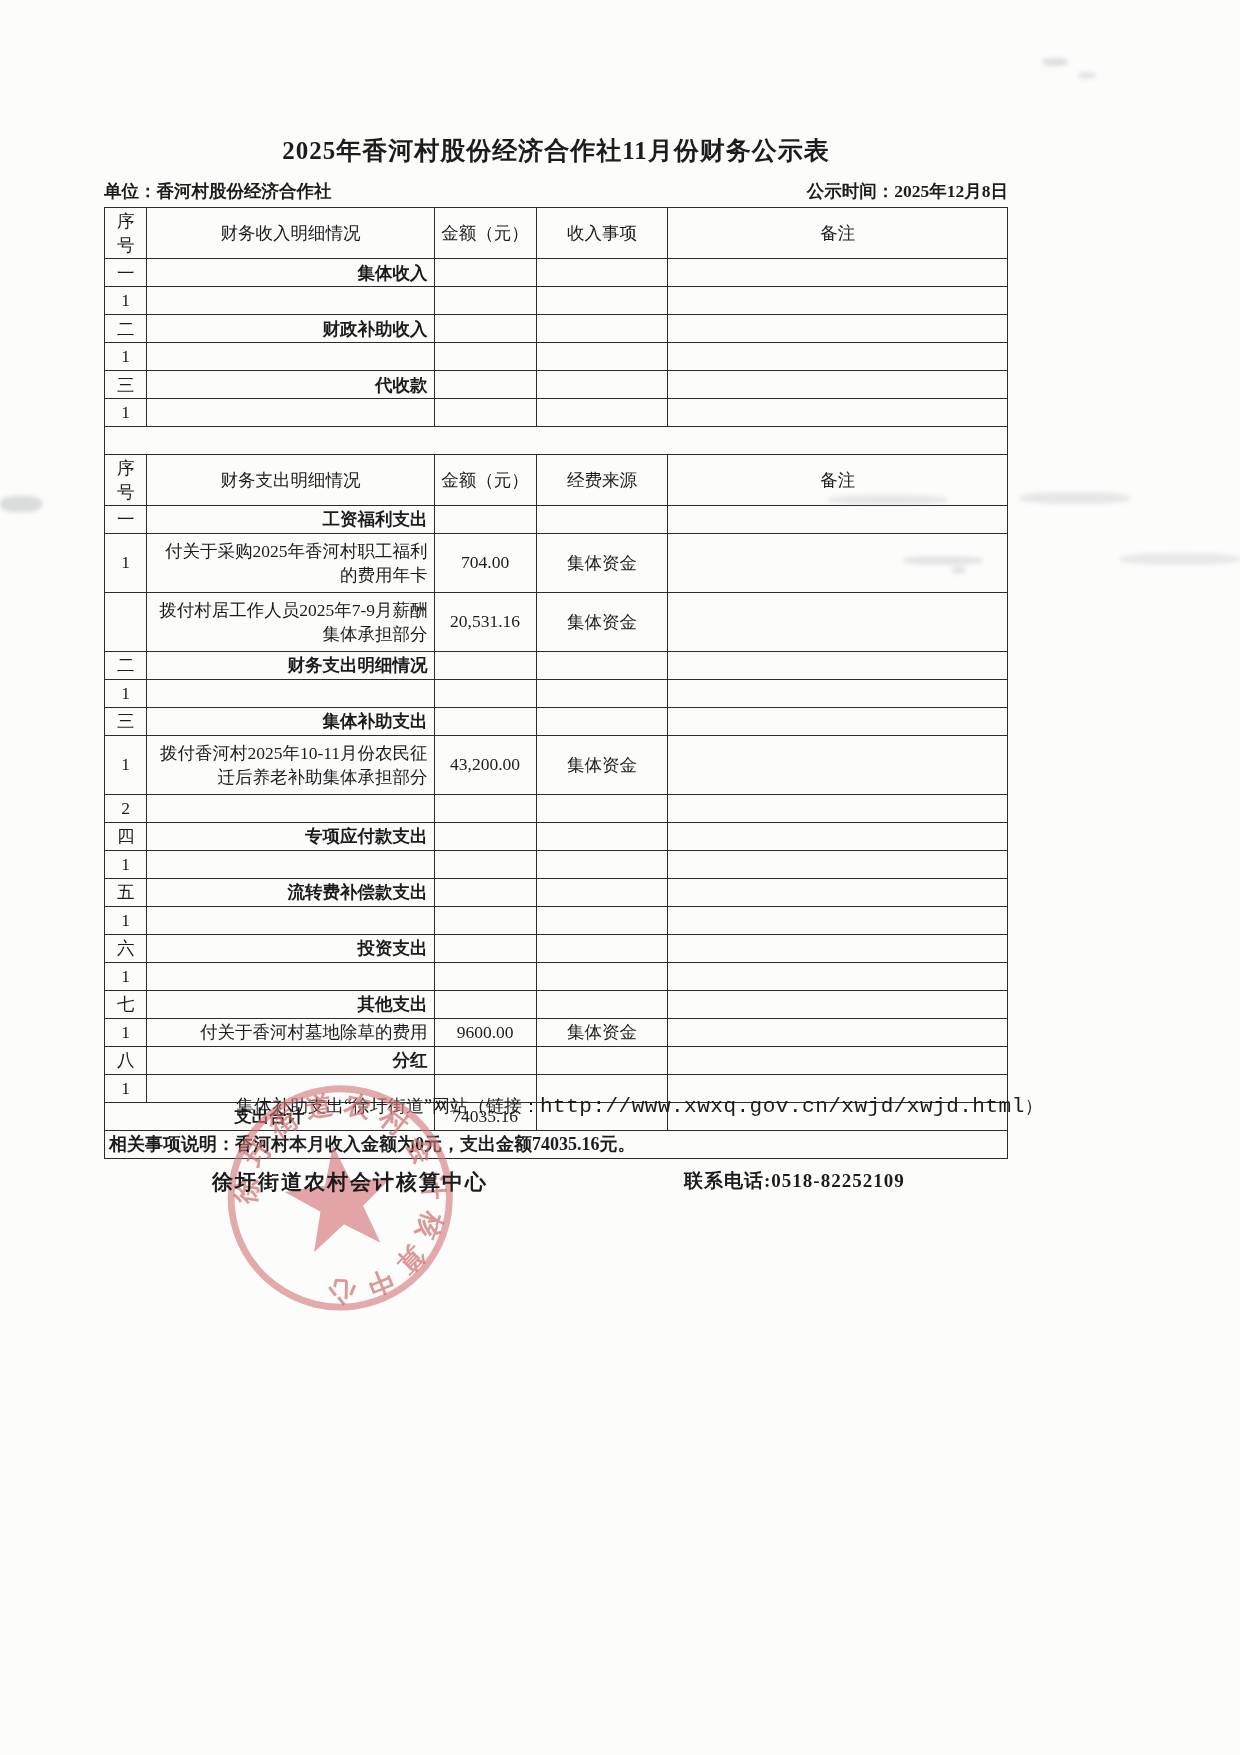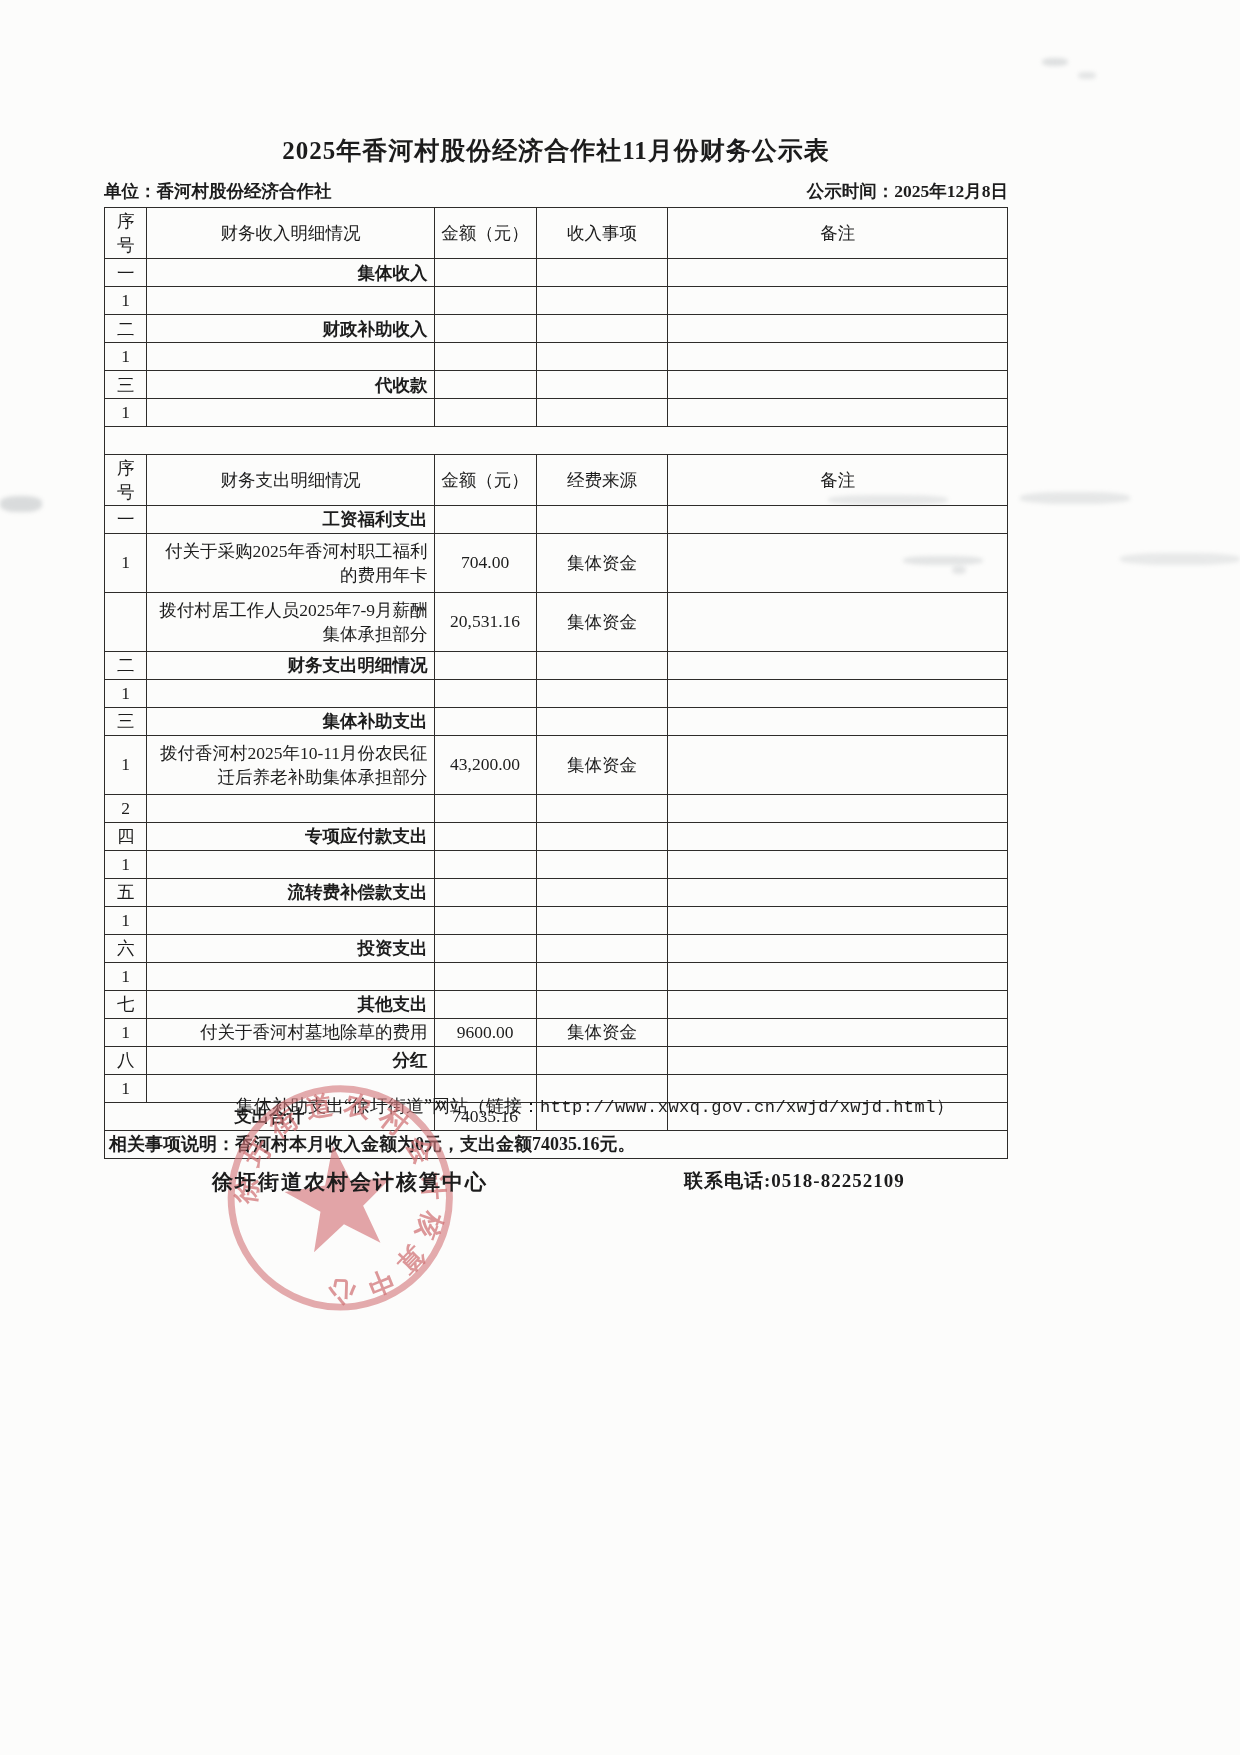--- a/index.html
+++ b/index.html
@@ -30,21 +30,21 @@
   th{font-weight:normal;text-align:center;height:27px;}
   td{height:25px;}
   tr.tall td{height:56px;}
   td.c{text-align:center;}
   td.detail{text-align:right;}
   tr.section td.detail{font-weight:bold;}
   tr.total td.total-label{text-align:center;font-weight:bold;}
   tr.note td{font-weight:bold;font-size:18px;text-align:left;padding-left:4px;}
   
   .website-line{position:absolute;left:236px;top:1094px;font-size:18px;white-space:nowrap;}
-  .website-line .url{font-family:"Liberation Mono","DejaVu Sans Mono",monospace;font-size:17px;letter-spacing:0.5px;}
+  .website-line .url{font-family:"Liberation Mono","DejaVu Sans Mono",monospace;font-size:21px;letter-spacing:0.5px;}
   .center-name{position:absolute;left:212px;top:1168px;font-size:21px;font-weight:bold;letter-spacing:2px;}
   .phone{position:absolute;left:684px;top:1168px;font-size:19px;font-weight:bold;letter-spacing:1px;}
   .stamp{position:absolute;left:222px;top:1078px;transform:rotate(-8deg);}
   
   .smudge{position:absolute;background:#9aa0a4;filter:blur(2px);border-radius:40%;}
   .s1{left:0;top:496px;width:42px;height:16px;opacity:.35;}
   .s2{left:828px;top:495px;width:120px;height:10px;opacity:.22;}
   .s3{left:1020px;top:492px;width:110px;height:12px;opacity:.22;}
   .s4{left:903px;top:556px;width:80px;height:9px;opacity:.25;}
   .s5{left:1120px;top:553px;width:120px;height:12px;opacity:.2;}

